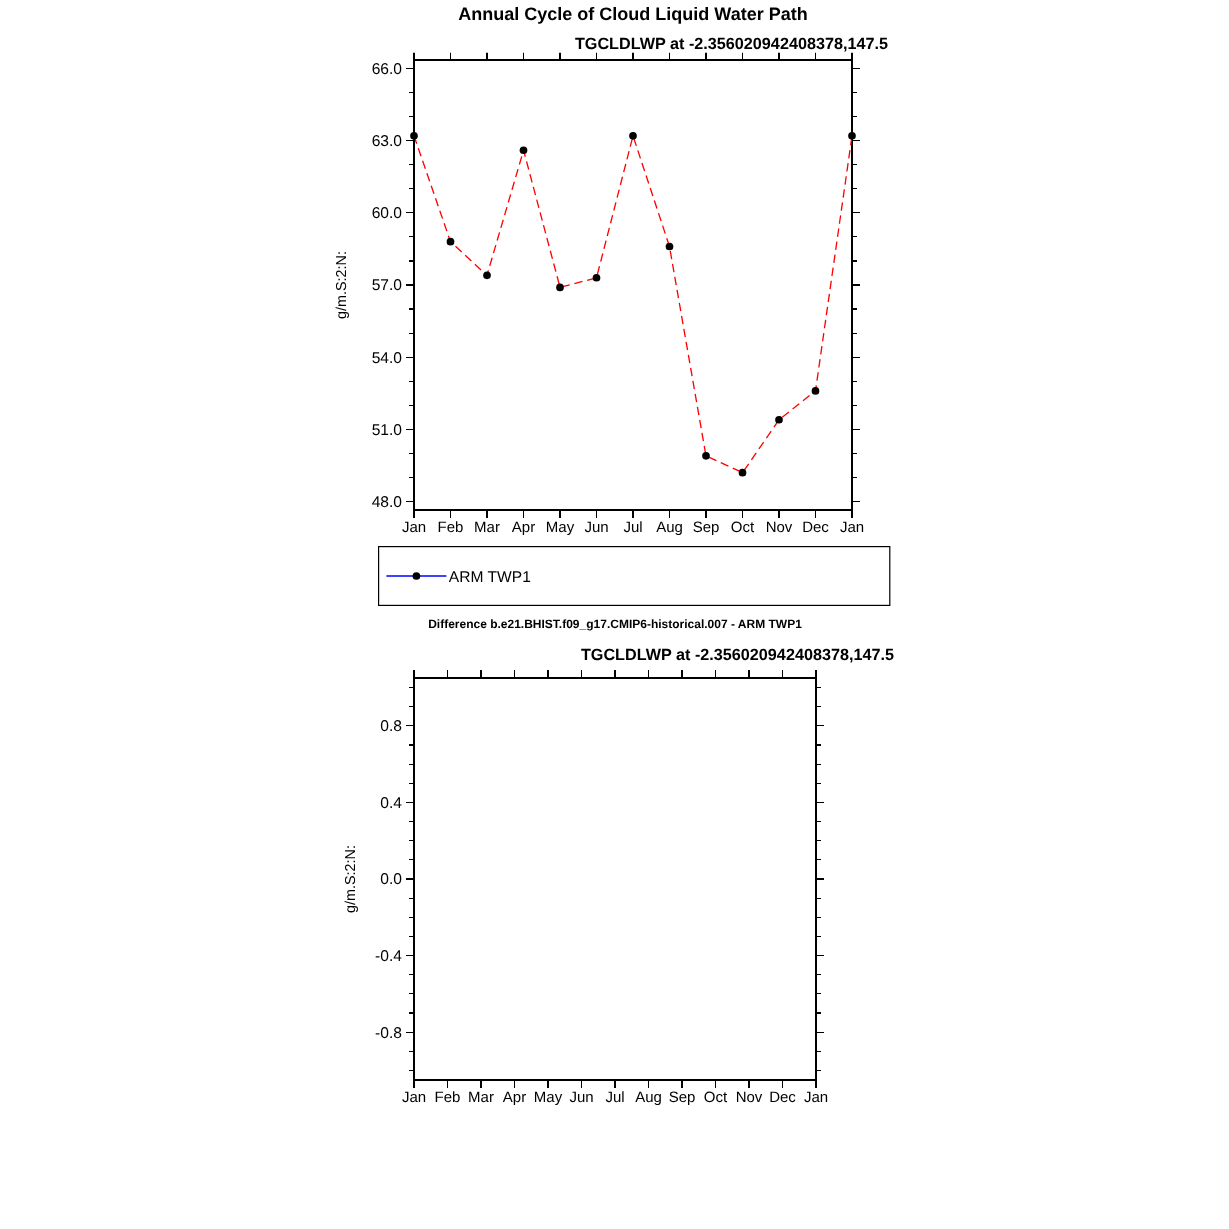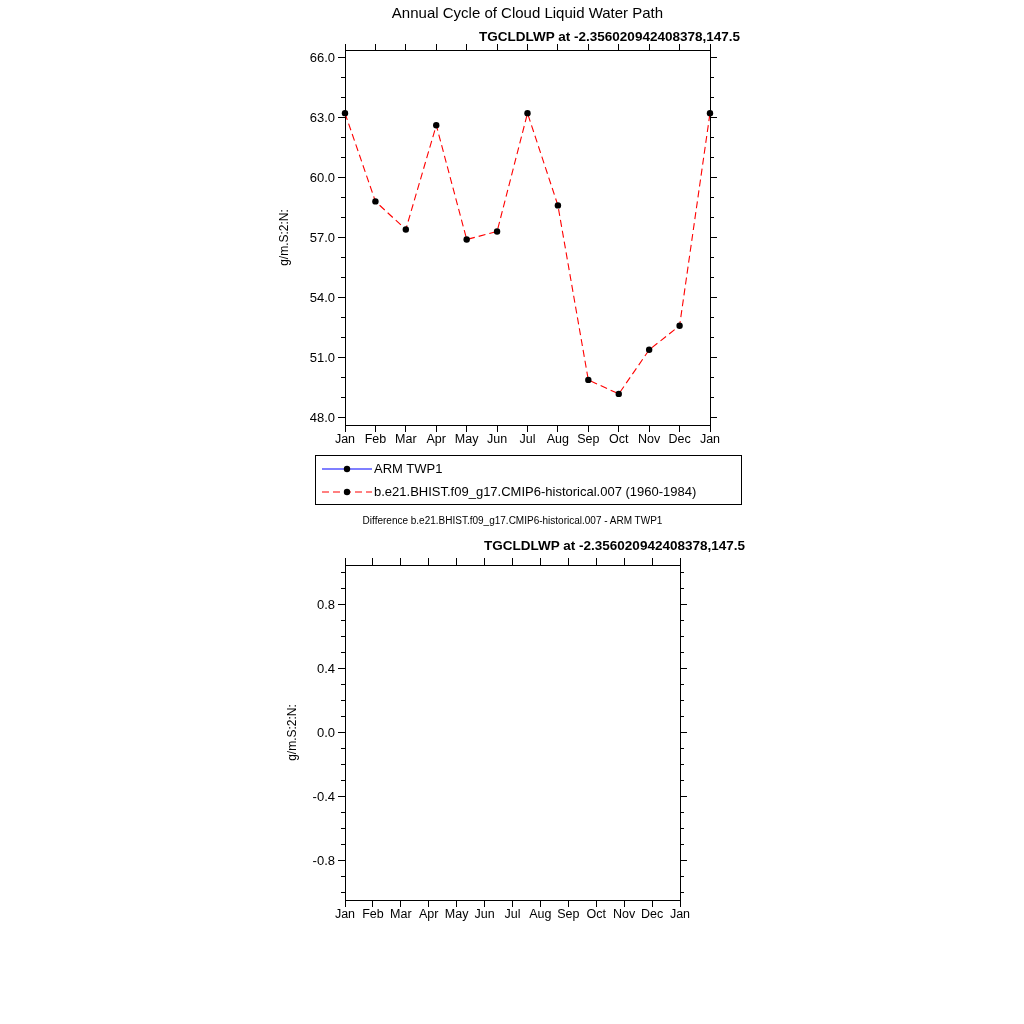--- a/index.html
+++ b/index.html
@@ -2,21 +2,21 @@
 <html><head>
 <meta charset="utf-8">
 <style>
   * { box-sizing: border-box; }
   html,body { margin:0; padding:0; }
   body {
     width:1024px; height:1024px; background:#ffffff; position:relative;
     font-family:"Liberation Sans", sans-serif; color:#000;
   }
   .abs { position:absolute; }
-  .chart-title { font-weight:normal; text-align:center; }
+  .chart-title { font-weight:bold; text-align:center; }
   .chart-subtitle { font-weight:bold; text-align:right; }
   #top-title    { left:315px; top:4px;  width:425px; font-size:15px; }
   #top-subtitle { left:315px; top:29px; width:425px; font-size:13.5px; }
   #svg-top      { left:270px; top:44px; }
   #legend {
     left:315px; top:455px; width:427px; height:50px;
     border:1px solid #000; display:flex; flex-direction:column;
     justify-content:center; padding-left:5px;
   }
   .legend-row { display:flex; align-items:center; height:23px; }
@@ -140,27 +140,20 @@
       </svg>
 
     <div id="legend" class="abs">
       <div class="legend-row">
         <svg width="52" height="12" viewBox="0 0 52 12">
           <line x1="1" y1="6" x2="51" y2="6" stroke-width="1.2" stroke="#0000ff"></line>
           <circle cx="26" cy="6" r="3.2" fill="#000000"></circle>
         </svg>
         <span class="legend-label">ARM TWP1</span>
       </div>
-      <div class="legend-row">
-        <svg width="52" height="12" viewBox="0 0 52 12">
-          <line x1="1" y1="6" x2="51" y2="6" stroke-width="1.2" stroke-dasharray="7,4" stroke="#ff0000"></line>
-          <circle cx="26" cy="6" r="3.2" fill="#000000"></circle>
-        </svg>
-        <span class="legend-label">b.e21.BHIST.f09_g17.CMIP6-historical.007 (1960-1984)</span>
-      </div>
     </div>
   </section>
 
   <section>
     <div id="bottom-title" class="abs chart-title">Difference b.e21.BHIST.f09_g17.CMIP6-historical.007 - ARM TWP1</div>
     <div id="bottom-subtitle" class="abs chart-subtitle">TGCLDLWP at -2.356020942408378,147.5</div>
     <svg id="svg-bottom" class="abs" width="440" height="375" viewBox="0 0 440 375">
         <g stroke="#000" stroke-width="1" shape-rendering="crispEdges" fill="none">
           <rect x="75" y="10" width="335" height="335"></rect>
           <line x1="75" x2="68" y1="305.1190476190476" y2="305.1190476190476"></line>

